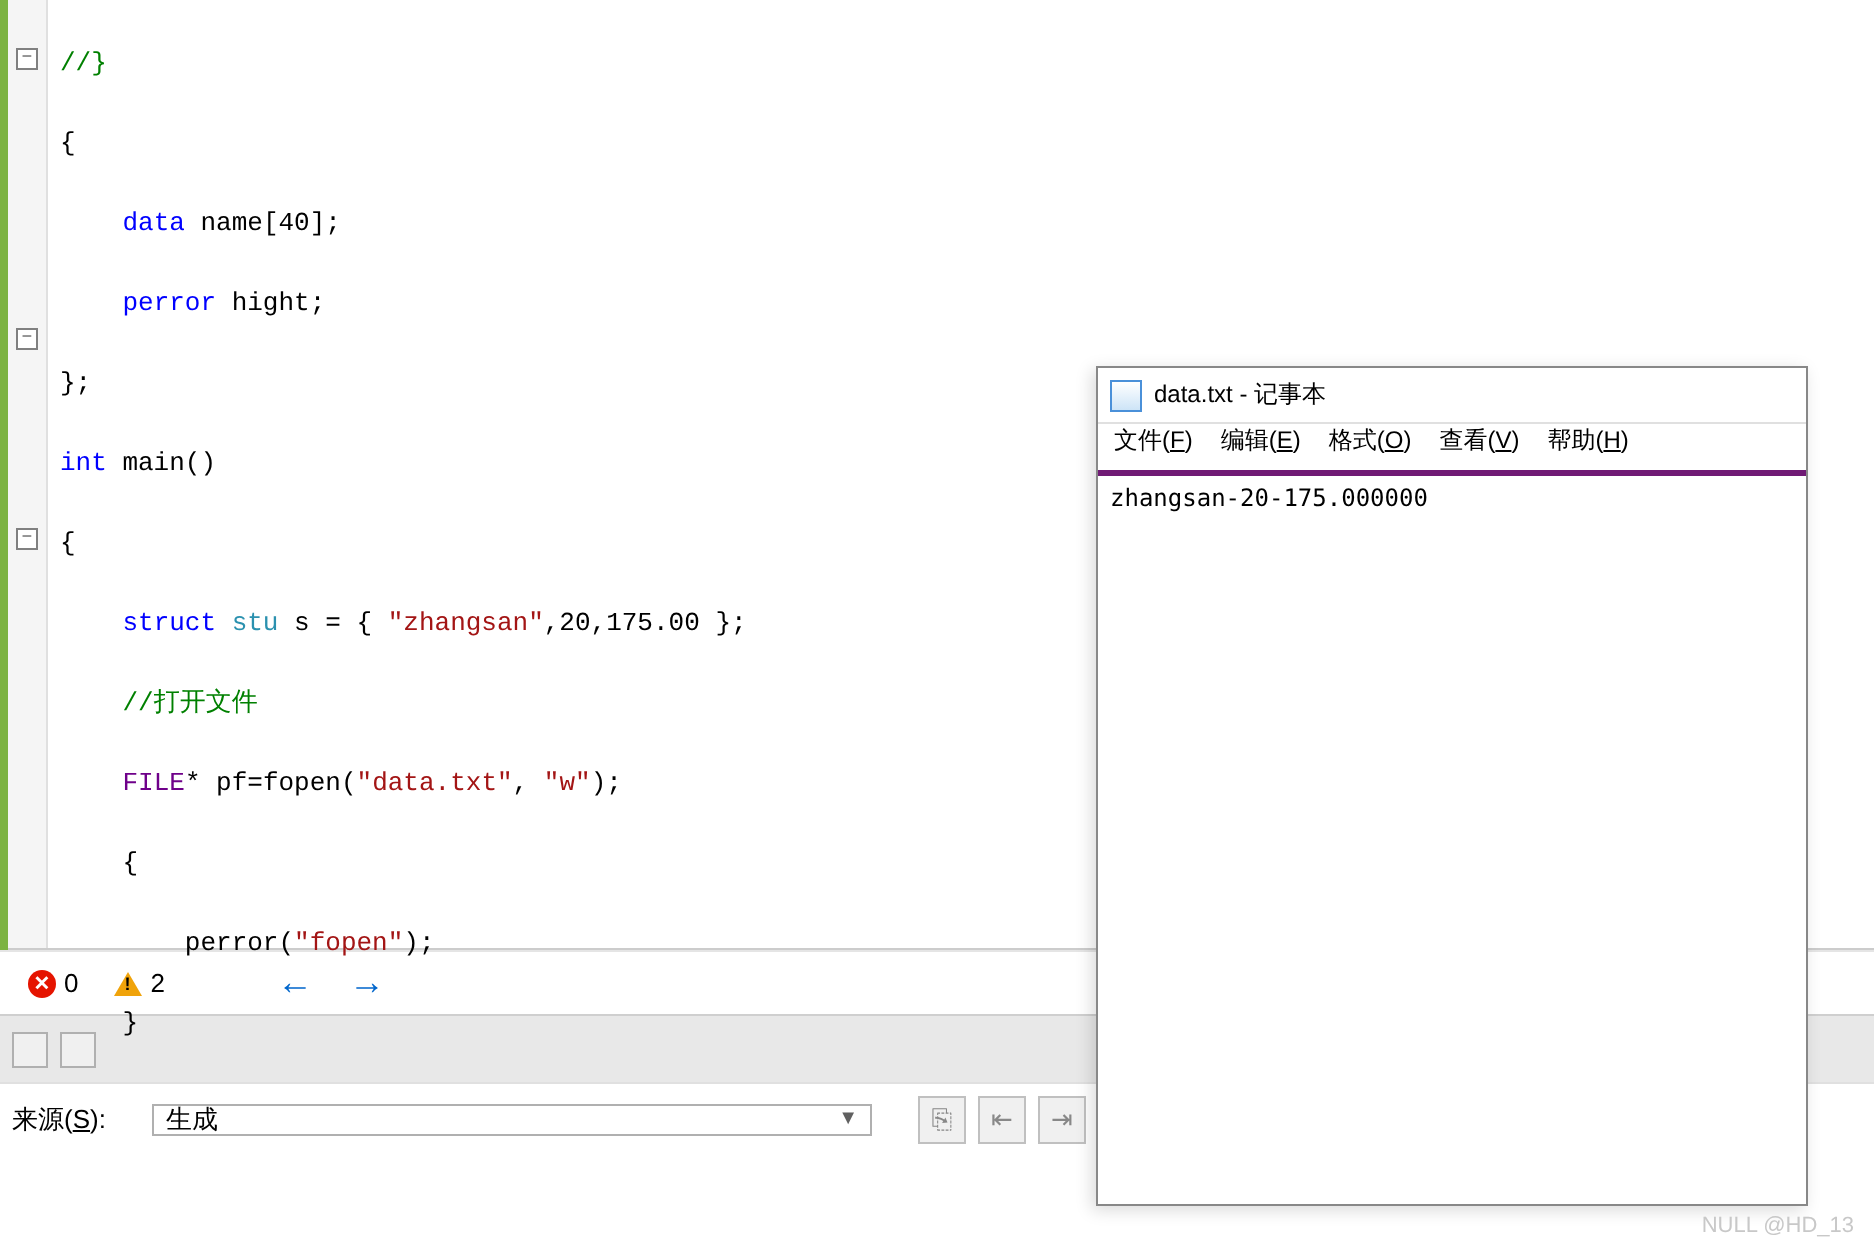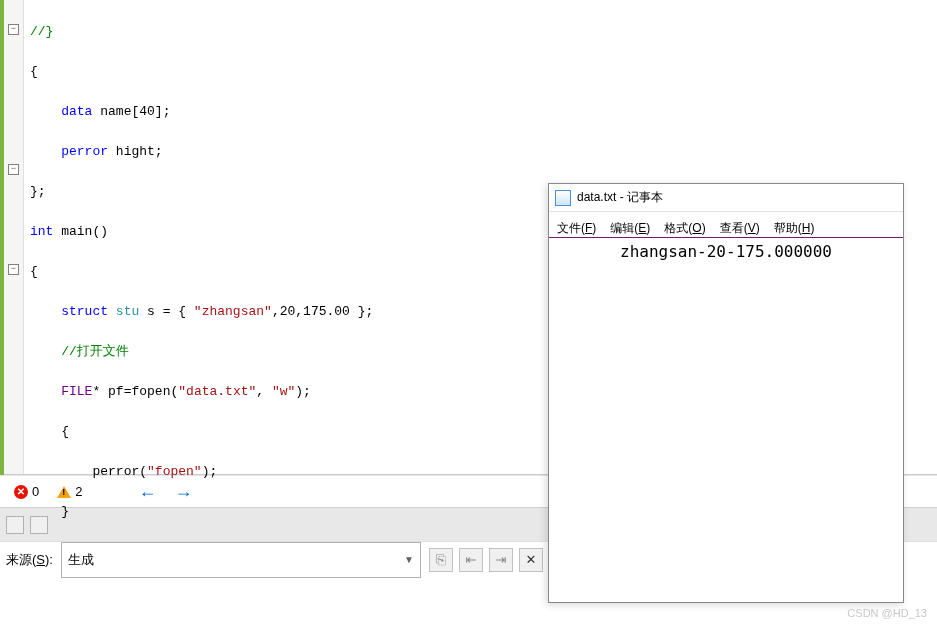--- a/index.html
+++ b/index.html
@@ -102,28 +102,28 @@
     .tb-icon {
       width: 18px; height: 18px;
       border: 1px solid #b0b0b0;
       background: #f0f0f0;
     }
     .source-row {
       height: 36px;
       display: flex;
       align-items: center;
       padding: 0 6px;
-      gap: 8px;
+      gap: 23px;
       font-family: "Microsoft YaHei", sans-serif;
       font-size: 13px;
       border-top: 1px solid #e0e0e0;
     }
     .combo {
       flex: 0 0 360px;
-      height: 36px;
+      height: 16px;
       border: 1px solid #b0b0b0;
       background: #fff;
       display: flex;
       align-items: center;
       padding: 0 6px;
       justify-content: space-between;
     }
     .combo .chev { color: #606060; font-size: 10px; }
     .bar-icons { display: flex; gap: 6px; }
     .bar-btn {
@@ -156,32 +156,31 @@
       border-bottom: 1px solid #e0e0e0;
     }
     .np-icon {
       width: 16px; height: 16px;
       border: 1px solid #4a90d9;
       background: linear-gradient(#fff, #cde4f7);
     }
     .np-menu {
       height: 26px;
       display: flex;
-      align-items: flex-end;
+      align-items: flex-start;
       padding: 0 8px;
       gap: 14px;
       font-size: 12px;
-      border-bottom: 1px solid #701a75;
+      border-bottom: 3px solid #701a75;
     }
     .np-menu span u { text-decoration: underline; }
     .np-body {
       padding: 4px 6px;
       font-family: "Consolas", monospace;
-      font-size: 16px;
-      text-align: center;
+      font-size: 12px;
     }
     .watermark {
       position: absolute;
       right: 10px;
       bottom: 6px;
       font-family: sans-serif;
       font-size: 11px;
       color: #c8c8c8;
     }
   </style>
@@ -262,13 +261,13 @@
     <span>编辑(<u>E</u>)</span>
     <span>格式(<u>O</u>)</span>
     <span>查看(<u>V</u>)</span>
     <span>帮助(<u>H</u>)</span>
   </div>
   <div class="np-body">
     <span>zhangsan-20-175.000000</span>
   </div>
 </div>
 
-<div class="watermark">CSDN @HD_13</div>
+<div class="watermark">NULL @HD_13</div>
 
 </body></html>

